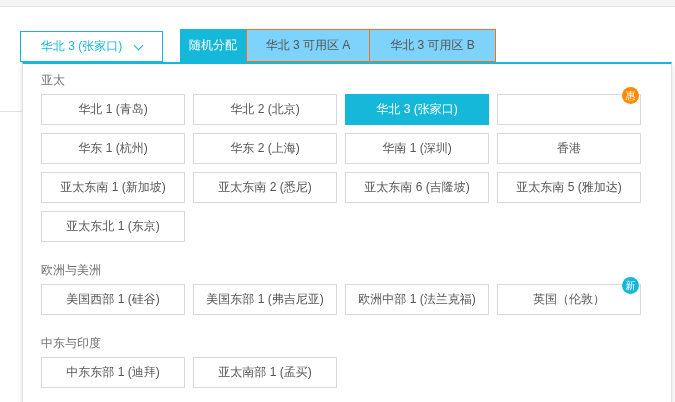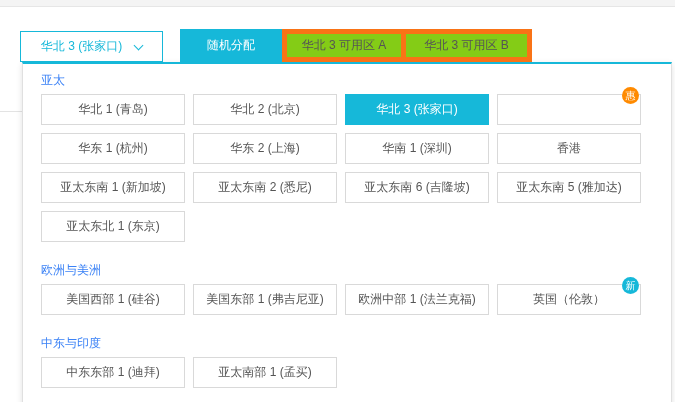--- a/index.html
+++ b/index.html
@@ -32,41 +32,41 @@
     border-left: 1px solid #16b8d9; border-bottom: 1px solid #16b8d9;
     transform: rotate(-45deg);
   }
   
   .tabs {
     position: absolute; left: 180px; top: 29px; height: 33px;
     display: flex; z-index: 5;
   }
   .tab {
     height: 33px; display: flex; align-items: center; justify-content: center;
-    background: #84cc16; border: 5px solid #f97316; color: #555; cursor: pointer;
+    background: #7dd3fc; border: 1px solid #f97316; color: #555; cursor: pointer;
   }
-  .tab:nth-child(1) { width: 102px; }
+  .tab:nth-child(1) { width: 66px; }
   .tab:nth-child(2) { width: 124px; }
   .tab:nth-child(3) { width: 126px; border-left: none; }
   .tab.selected {
     background: #16b8d9; border: none; color: #fff;
   }
   
   .panel {
     position: absolute; left: 22px; top: 62px; width: 650px; height: 345px;
     background: #fff;
     border: 1px solid #e0e0e0;
     border-top: 2px solid #16b8d9;
     box-shadow: 0 2px 6px rgba(0,0,0,0.12);
     padding: 8px 14px 14px 18px;
     z-index: 4;
   }
   .group { margin-top: 20px; }
   .group:first-child { margin-top: 0; }
-  .group-label { line-height: 16px; margin-bottom: 6px; color: #3b82f6; }
+  .group-label { line-height: 16px; margin-bottom: 6px; color: #737373; }
   .grid {
     display: grid;
     grid-template-columns: repeat(4, 144px);
     gap: 8px 8px;
   }
   .region-btn {
     position: relative; height: 31px;
     border: 1px solid #d9d9d9; background: #fff; color: #555;
     display: flex; align-items: center; justify-content: center;
     cursor: pointer; white-space: nowrap;

